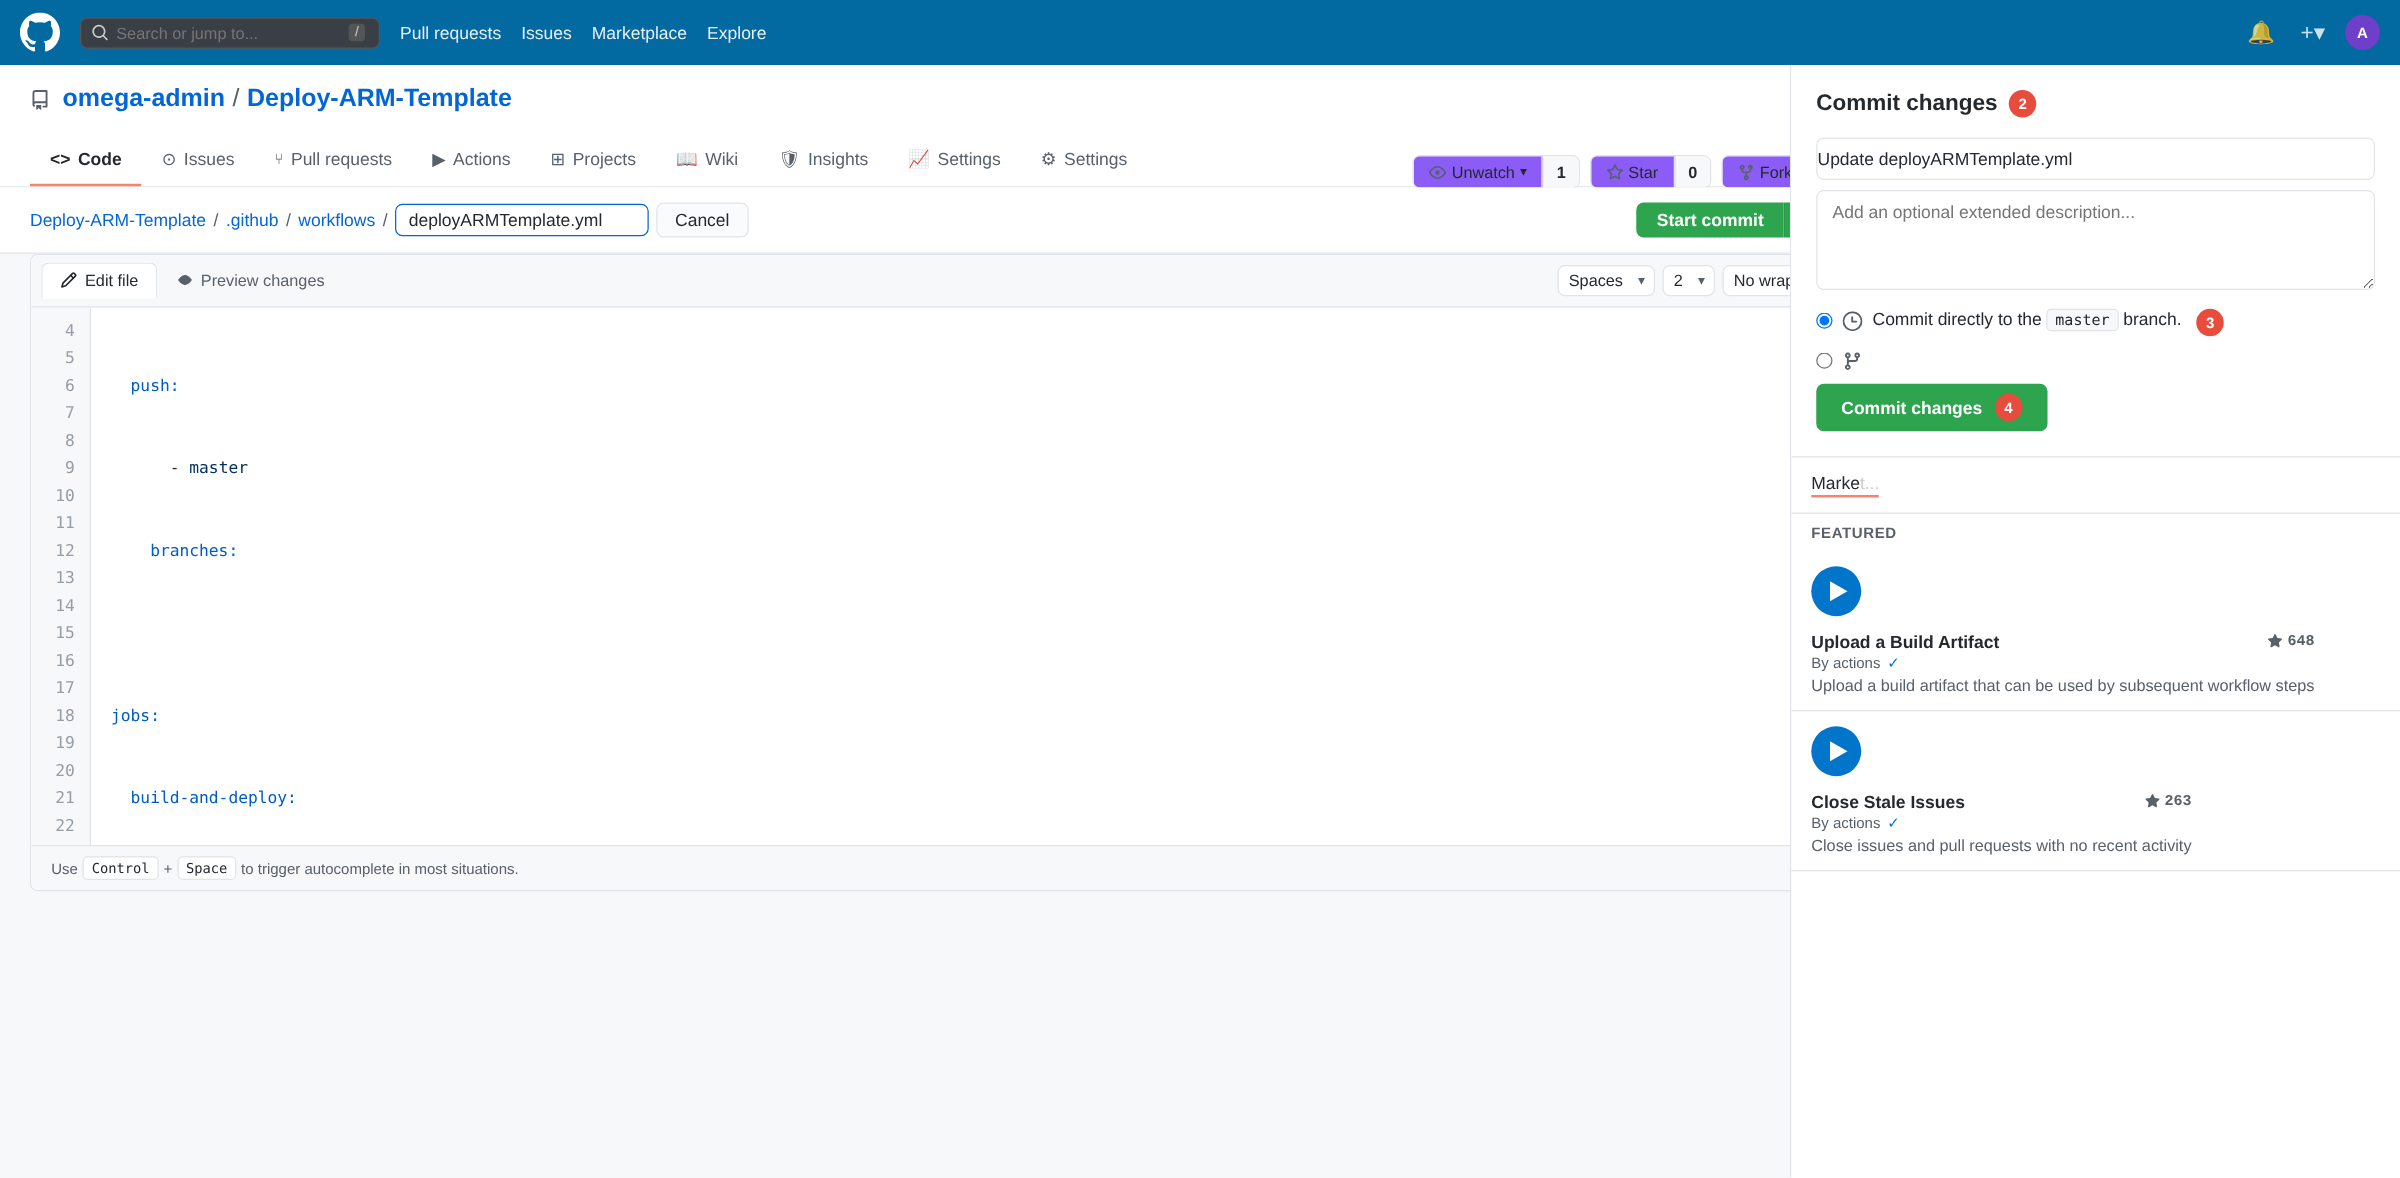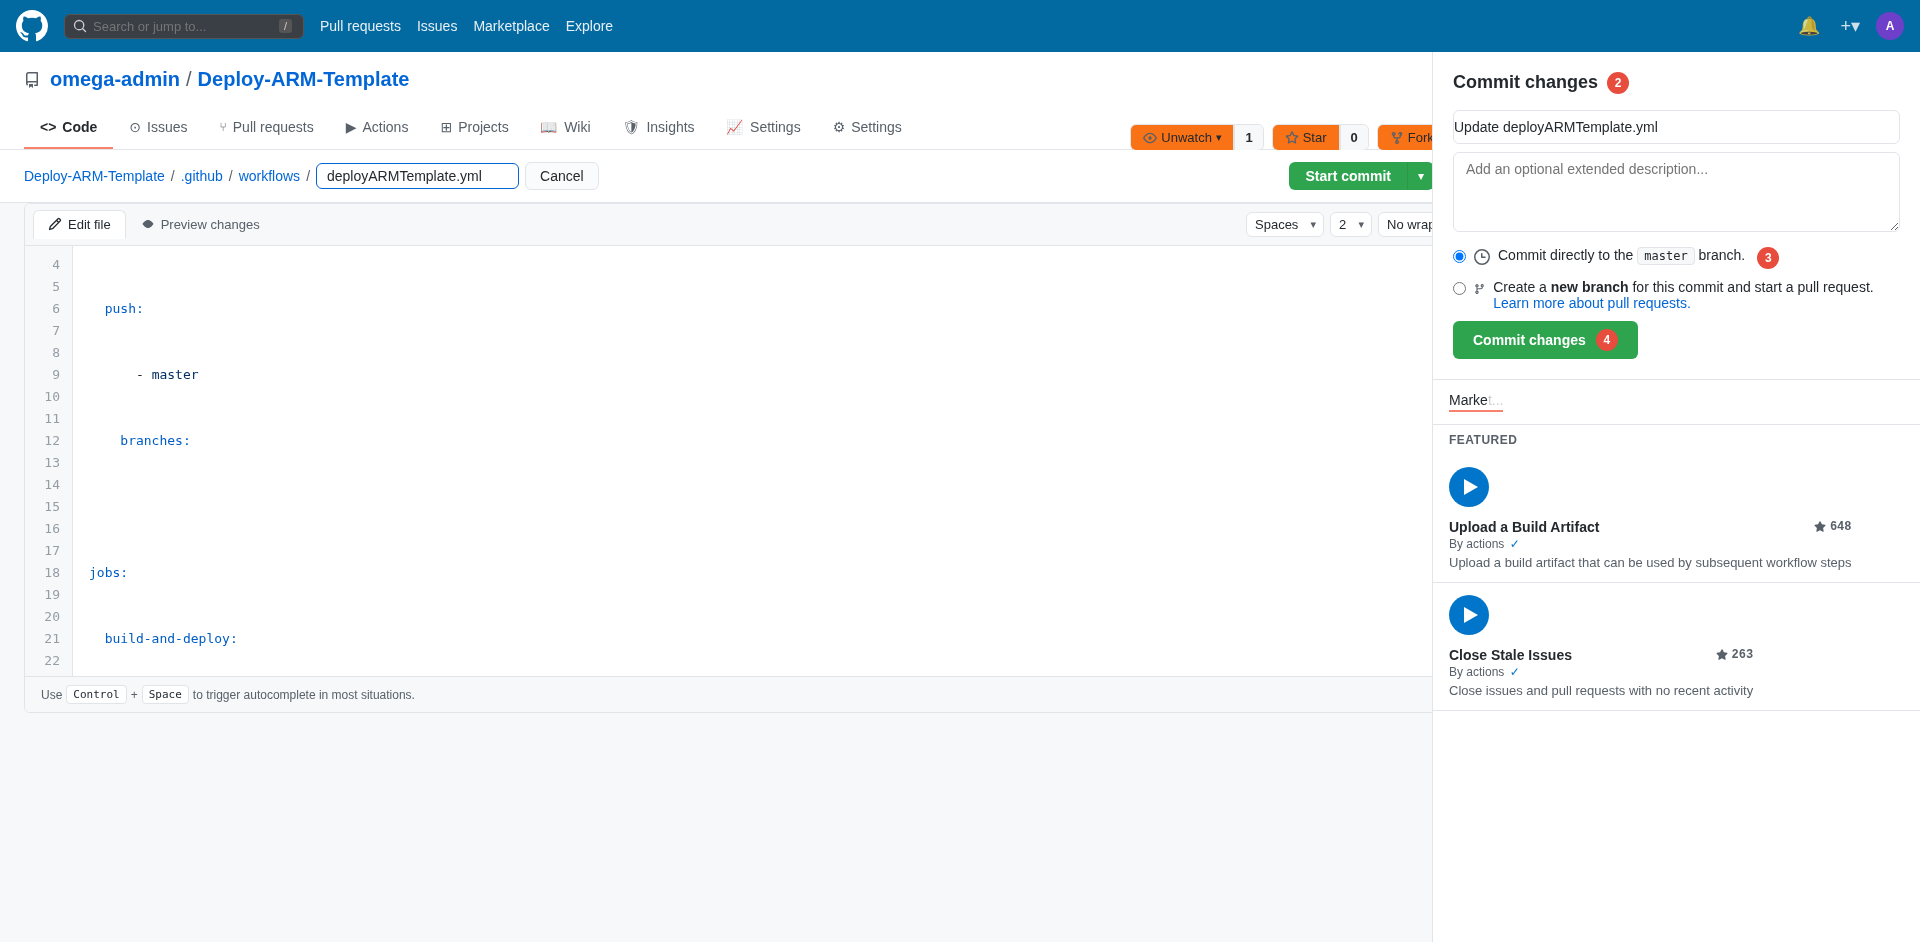--- a/index.html
+++ b/index.html
@@ -99,21 +99,21 @@
     .repo-header-actions {
       display: flex;
       gap: 8px;
       position: absolute;
       right: 24px;
       top: 72px;
     }
     .btn-outline {
       display: flex; align-items: center; gap: 4px;
       border: 1px solid #e1e4e8;
-      background: #f97316;
+      background: #8b5cf6;
       border-radius: 6px;
       padding: 5px 12px;
       font-size: 13px;
       cursor: pointer;
       color: #24292e;
     }
     .btn-count {
       background: #f6f8fa;
       border-left: 1px solid #e1e4e8;
       padding: 5px 10px;
@@ -612,21 +612,21 @@
     <div style="display:flex; align-items:center; padding:12px 24px; gap:6px; flex-wrap:wrap; background:#fff; border-bottom:1px solid #e1e4e8; position:relative;">
       <a href="#" class="link-blue">Deploy-ARM-Template</a>
       <span style="color:#586069;">/</span>
       <a href="#" class="link-blue">.github</a>
       <span style="color:#586069;">/</span>
       <a href="#" class="link-blue">workflows</a>
       <span style="color:#586069;">/</span>
       <input type="text" class="file-path-input" value="deployARMTemplate.yml" style="">
       <button class="btn-cancel">Cancel</button>
 
-      <div style="position:absolute; right:40px; top:50%; transform:translateY(-50%); display:flex;">
+      <div style="position:absolute; right:20px; top:50%; transform:translateY(-50%); display:flex;">
         <button class="start-commit-btn">
           <span>Start commit</span>
         </button>
         <button class="start-commit-dropdown">▾</button>
         <span class="badge-num">1</span>
       </div>
     </div>
 
     <div style="margin: 0 24px 16px; border:1px solid #e1e4e8; border-radius:6px; overflow:hidden; background:#fff;">
 
@@ -747,24 +747,20 @@
           branch.
         </span>
         <span class="badge-num">3</span>
       </div>
       
       <div class="radio-option">
         <input type="radio" name="commit-type" style="">
         <svg width="16" height="16" viewBox="0 0 16 16" fill="#586069" style="margin-top:2px;">
             <path fill-rule="evenodd" d="M11.75 2.5a.75.75 0 100 1.5.75.75 0 000-1.5zm-2.25.75a2.25 2.25 0 113 2.122V6A2.5 2.5 0 0110 8.5H6a1 1 0 00-1 1v1.128a2.251 2.251 0 11-1.5 0V5.372a2.25 2.25 0 111.5 0v1.836A2.492 2.492 0 016 7h4a1 1 0 001-1v-.628A2.25 2.25 0 019.5 3.25zM4.25 12a.75.75 0 100 1.5.75.75 0 000-1.5zM3.5 3.25a.75.75 0 111.5 0 .75.75 0 01-1.5 0z"></path>
           </svg>
-        <span>
-          Create a <strong>new branch</strong> for this commit and start a pull request.
-          <a href="#" class="link-blue">Learn more about pull requests.</a>
-        </span>
       </div>
 
       <button class="commit-btn">
         <span>Commit changes</span>
         <span class="badge-num">4</span>
       </button>
     </div>
 
     <div class="marketplace-panel">
       <div class="marketplace-header">

